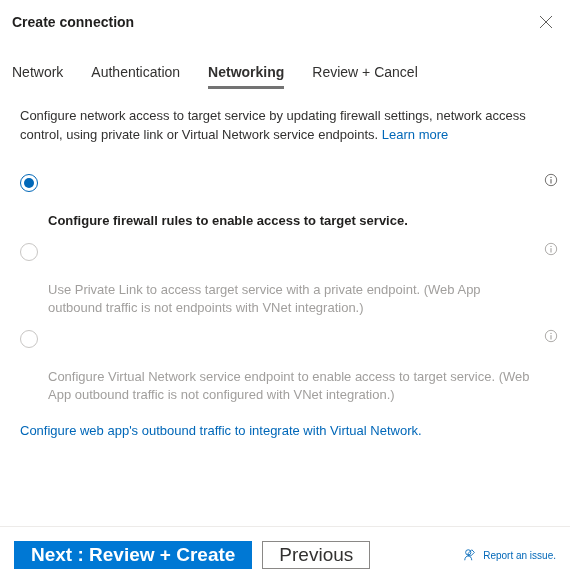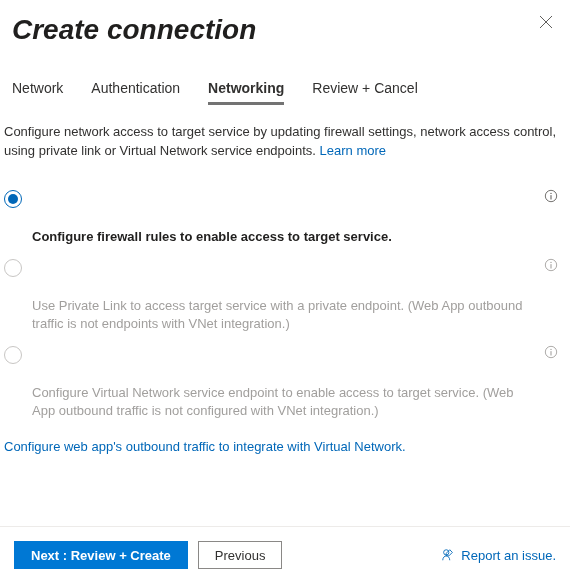--- a/index.html
+++ b/index.html
@@ -6,49 +6,49 @@
   html, body { margin:0; padding:0; }
   body {
     width: 570px; height: 585px;
     font-family: "Segoe UI", Arial, sans-serif;
     color: #323130;
     background: #fff;
     display: flex; flex-direction: column;
     font-size: 13px;
   }
   .header { display:flex; align-items:flex-start; padding: 14px 16px 0 12px; }
-  .title { font-size: 28px; font-weight: 600; color:#201f1e; flex:1;font-style:italic; }
+  .title { font-size: 14px; font-weight: 600; color:#201f1e; flex:1; }
   .close { width:16px; height:16px; cursor:pointer; color:#605e5c; }
   .close svg { width:16px; height:16px; stroke:currentColor; }
   .tabs { display:flex; gap: 0; padding: 34px 12px 0 12px; border-bottom: none; }
   .tab { padding: 0 0 6px 0; margin-right: 28px; font-size: 14px; color:#323130; cursor:pointer; }
   .tab.active { font-weight:700; border-bottom: 3px solid #737373; }
-  .content { padding: 18px 12px 0 4px; flex:1; }
+  .content { padding: 18px 12px 0 20px; flex:1; }
   .desc { font-size: 13px; line-height: 1.45; color:#323130; }
   .desc a, .link { color:#0067b8; text-decoration:none; cursor:pointer; }
   .options { margin-top: 28px; }
   .option { display:flex; align-items:flex-start; margin-bottom: 12px; }
   .radio-wrap { width:18px; flex:none; margin-top:1px; }
   .radio { width:18px; height:18px; border-radius:50%; border:1px solid #323130; display:inline-block; position:relative; }
   .radio.checked { border-color:#0067b8; }
   .radio.checked::after { content:""; position:absolute; top:3px; left:3px; width:10px; height:10px; border-radius:50%; background:#0067b8; }
   .radio.disabled { border-color:#c8c6c4; }
   .opt-label { margin-left: 10px; flex:1; line-height:1.4;margin-top:39px; }
   .opt-label.primary { font-weight:600; color:#201f1e; }
   .opt-label.disabled { color:#a19f9d; }
   .info { width:14px; height:14px; margin-left:8px; flex:none; cursor:pointer; color:#605e5c; }
   .info.disabled { color:#a19f9d; }
   .info svg { width:14px; height:14px; }
   .bottom-link { margin-top: 18px; }
   .divider { height:1px; background:#edebe9; margin: 0; }
   .footer { display:flex; align-items:center; padding: 14px 14px 16px 14px; gap:10px; }
-  .btn { height:28px; padding: 0 16px; font-size:13px; border:1px solid #8a8886; background:#fff; color:#323130; cursor:pointer; }
+  .btn { height:28px; padding: 0 16px; font-size:19px; border:1px solid #8a8886; background:#fff; color:#323130; cursor:pointer; }
   .btn.primary { background:#0078d4; border-color:#0078d4; color:#fff; font-weight:600; }
   .footer-spacer { flex:1; }
-  .report { display:flex; align-items:center; gap:6px; color:#0067b8; cursor:pointer; font-size:13px; }
+  .report { display:flex; align-items:center; gap:6px; color:#0067b8; cursor:pointer; font-size:10px; }
   .report svg { width:14px; height:14px; stroke:#0067b8; fill:none; }
 </style>
 </head>
 <body>
 
 <div class="header">
   <div class="title">Create connection</div>
   <div class="close">
     <svg viewBox="0 0 16 16" fill="none" stroke-width="1">
         <line x1="2" y1="2" x2="14" y2="14"></line>

